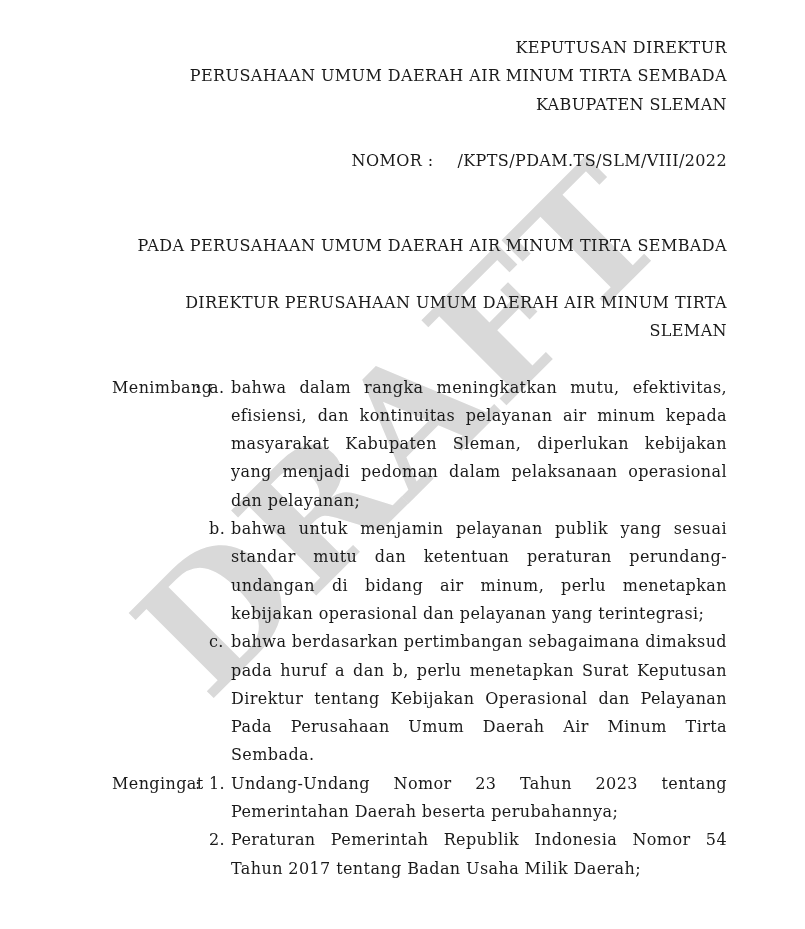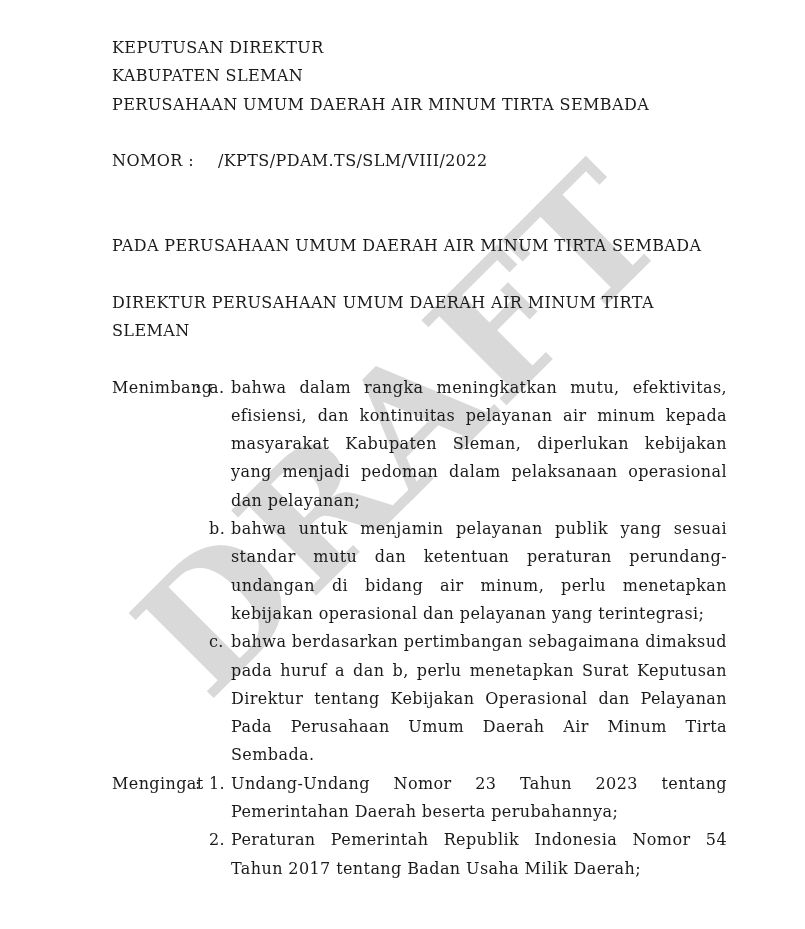--- a/index.html
+++ b/index.html
@@ -27,21 +27,21 @@
     color: #d9d9d9;
     white-space: nowrap;
     z-index: 0;
     user-select: none;
   }
   .content {
     position: relative;
     z-index: 1;
     padding: 34px 78px 0 112px;
   }
-  .center { text-align: left; }
+  .center { text-align: right; }
   .gap { height: 28.3px; }
   .nomor-gap { display: inline-block; width: 24px; }
   .section { display: flex; align-items: flex-start; }
   .sec-label { width: 83px; flex: none; }
   .sec-colon { width: 14px; flex: none; }
   .sec-items { flex: 1 1 auto; min-width: 0; }
   .item { display: flex; align-items: flex-start; }
   .marker { width: 22px; flex: none; }
   .itext { flex: 1 1 auto; min-width: 0; text-align: justify; }
 </style>
@@ -49,22 +49,22 @@
 <body>
 
 <div class="page">
 
   <div class="watermark" style="color: rgb(217, 217, 217);">DRAFT</div>
 
   <div class="content">
 
     <div class="center">
       <div>KEPUTUSAN DIREKTUR</div>
+      <div>PERUSAHAAN UMUM DAERAH AIR MINUM TIRTA SEMBADA</div>
       <div>KABUPATEN SLEMAN</div>
-      <div>PERUSAHAAN UMUM DAERAH AIR MINUM TIRTA SEMBADA</div>
     </div>
 
     <div class="gap"></div>
 
     <div class="center">
       <span>NOMOR :</span><span class="nomor-gap"></span><span>/KPTS/PDAM.TS/SLM/VIII/2022</span>
     </div>
 
     <div class="gap"></div>
 

